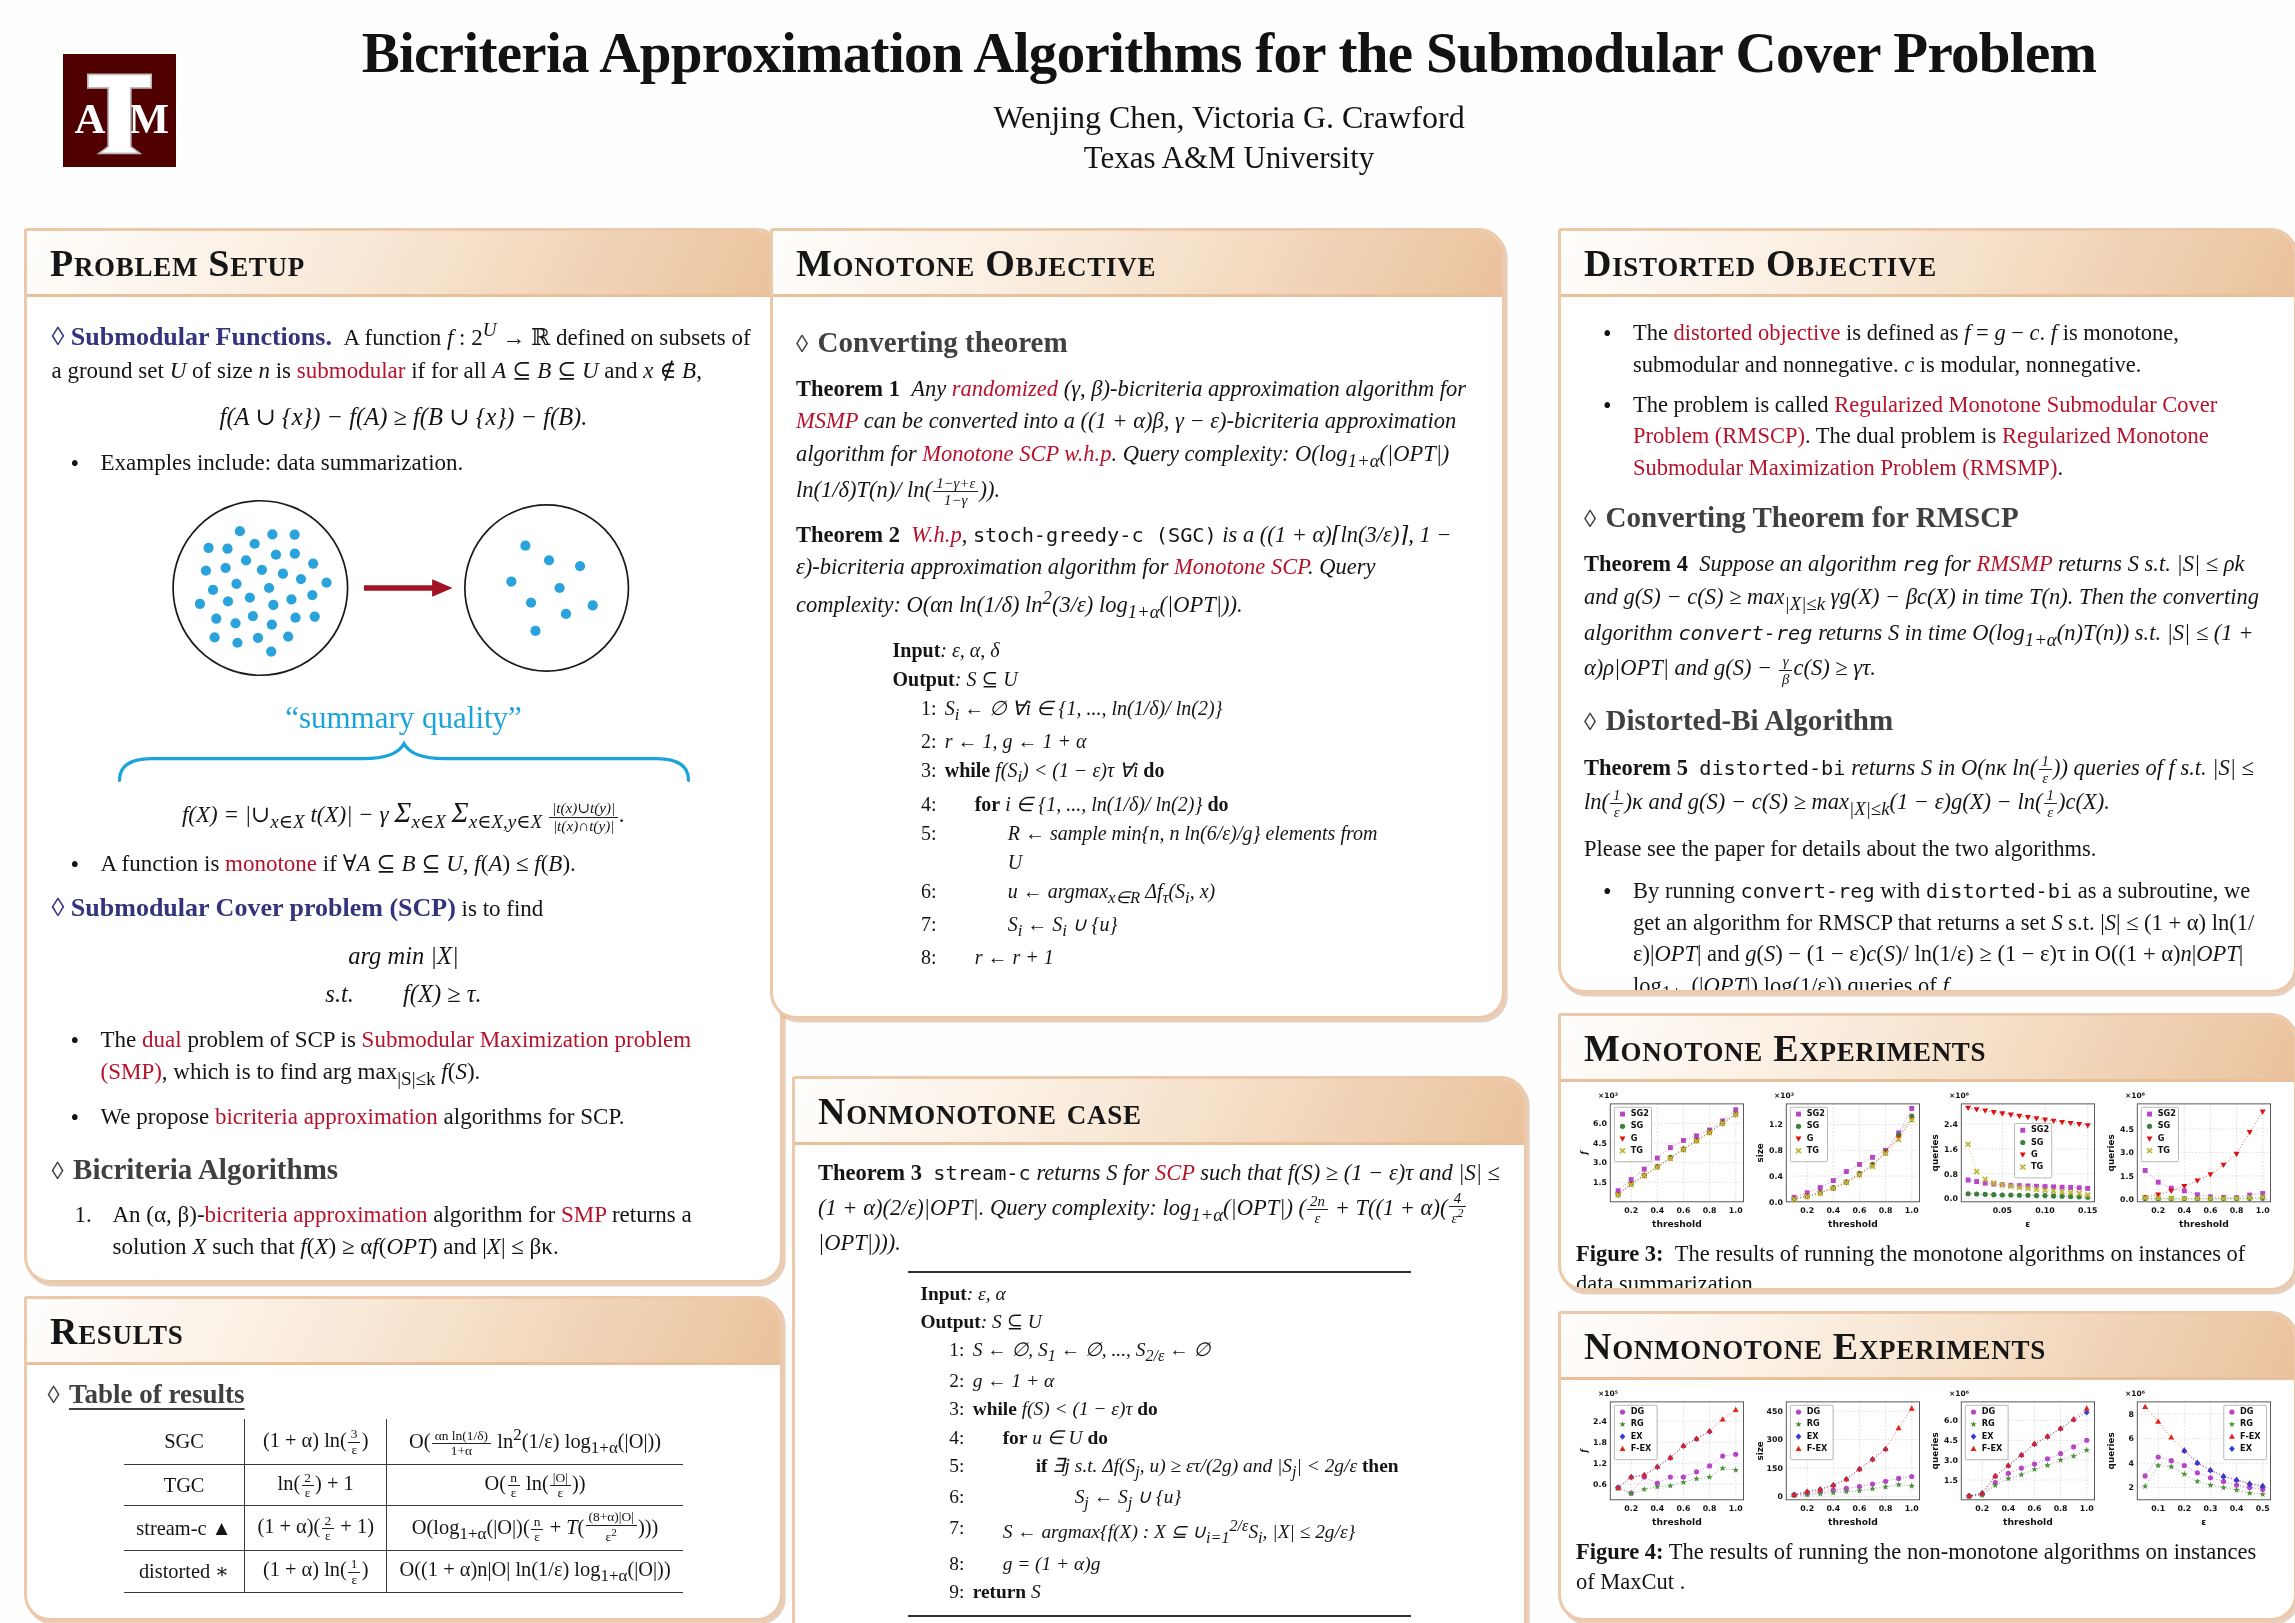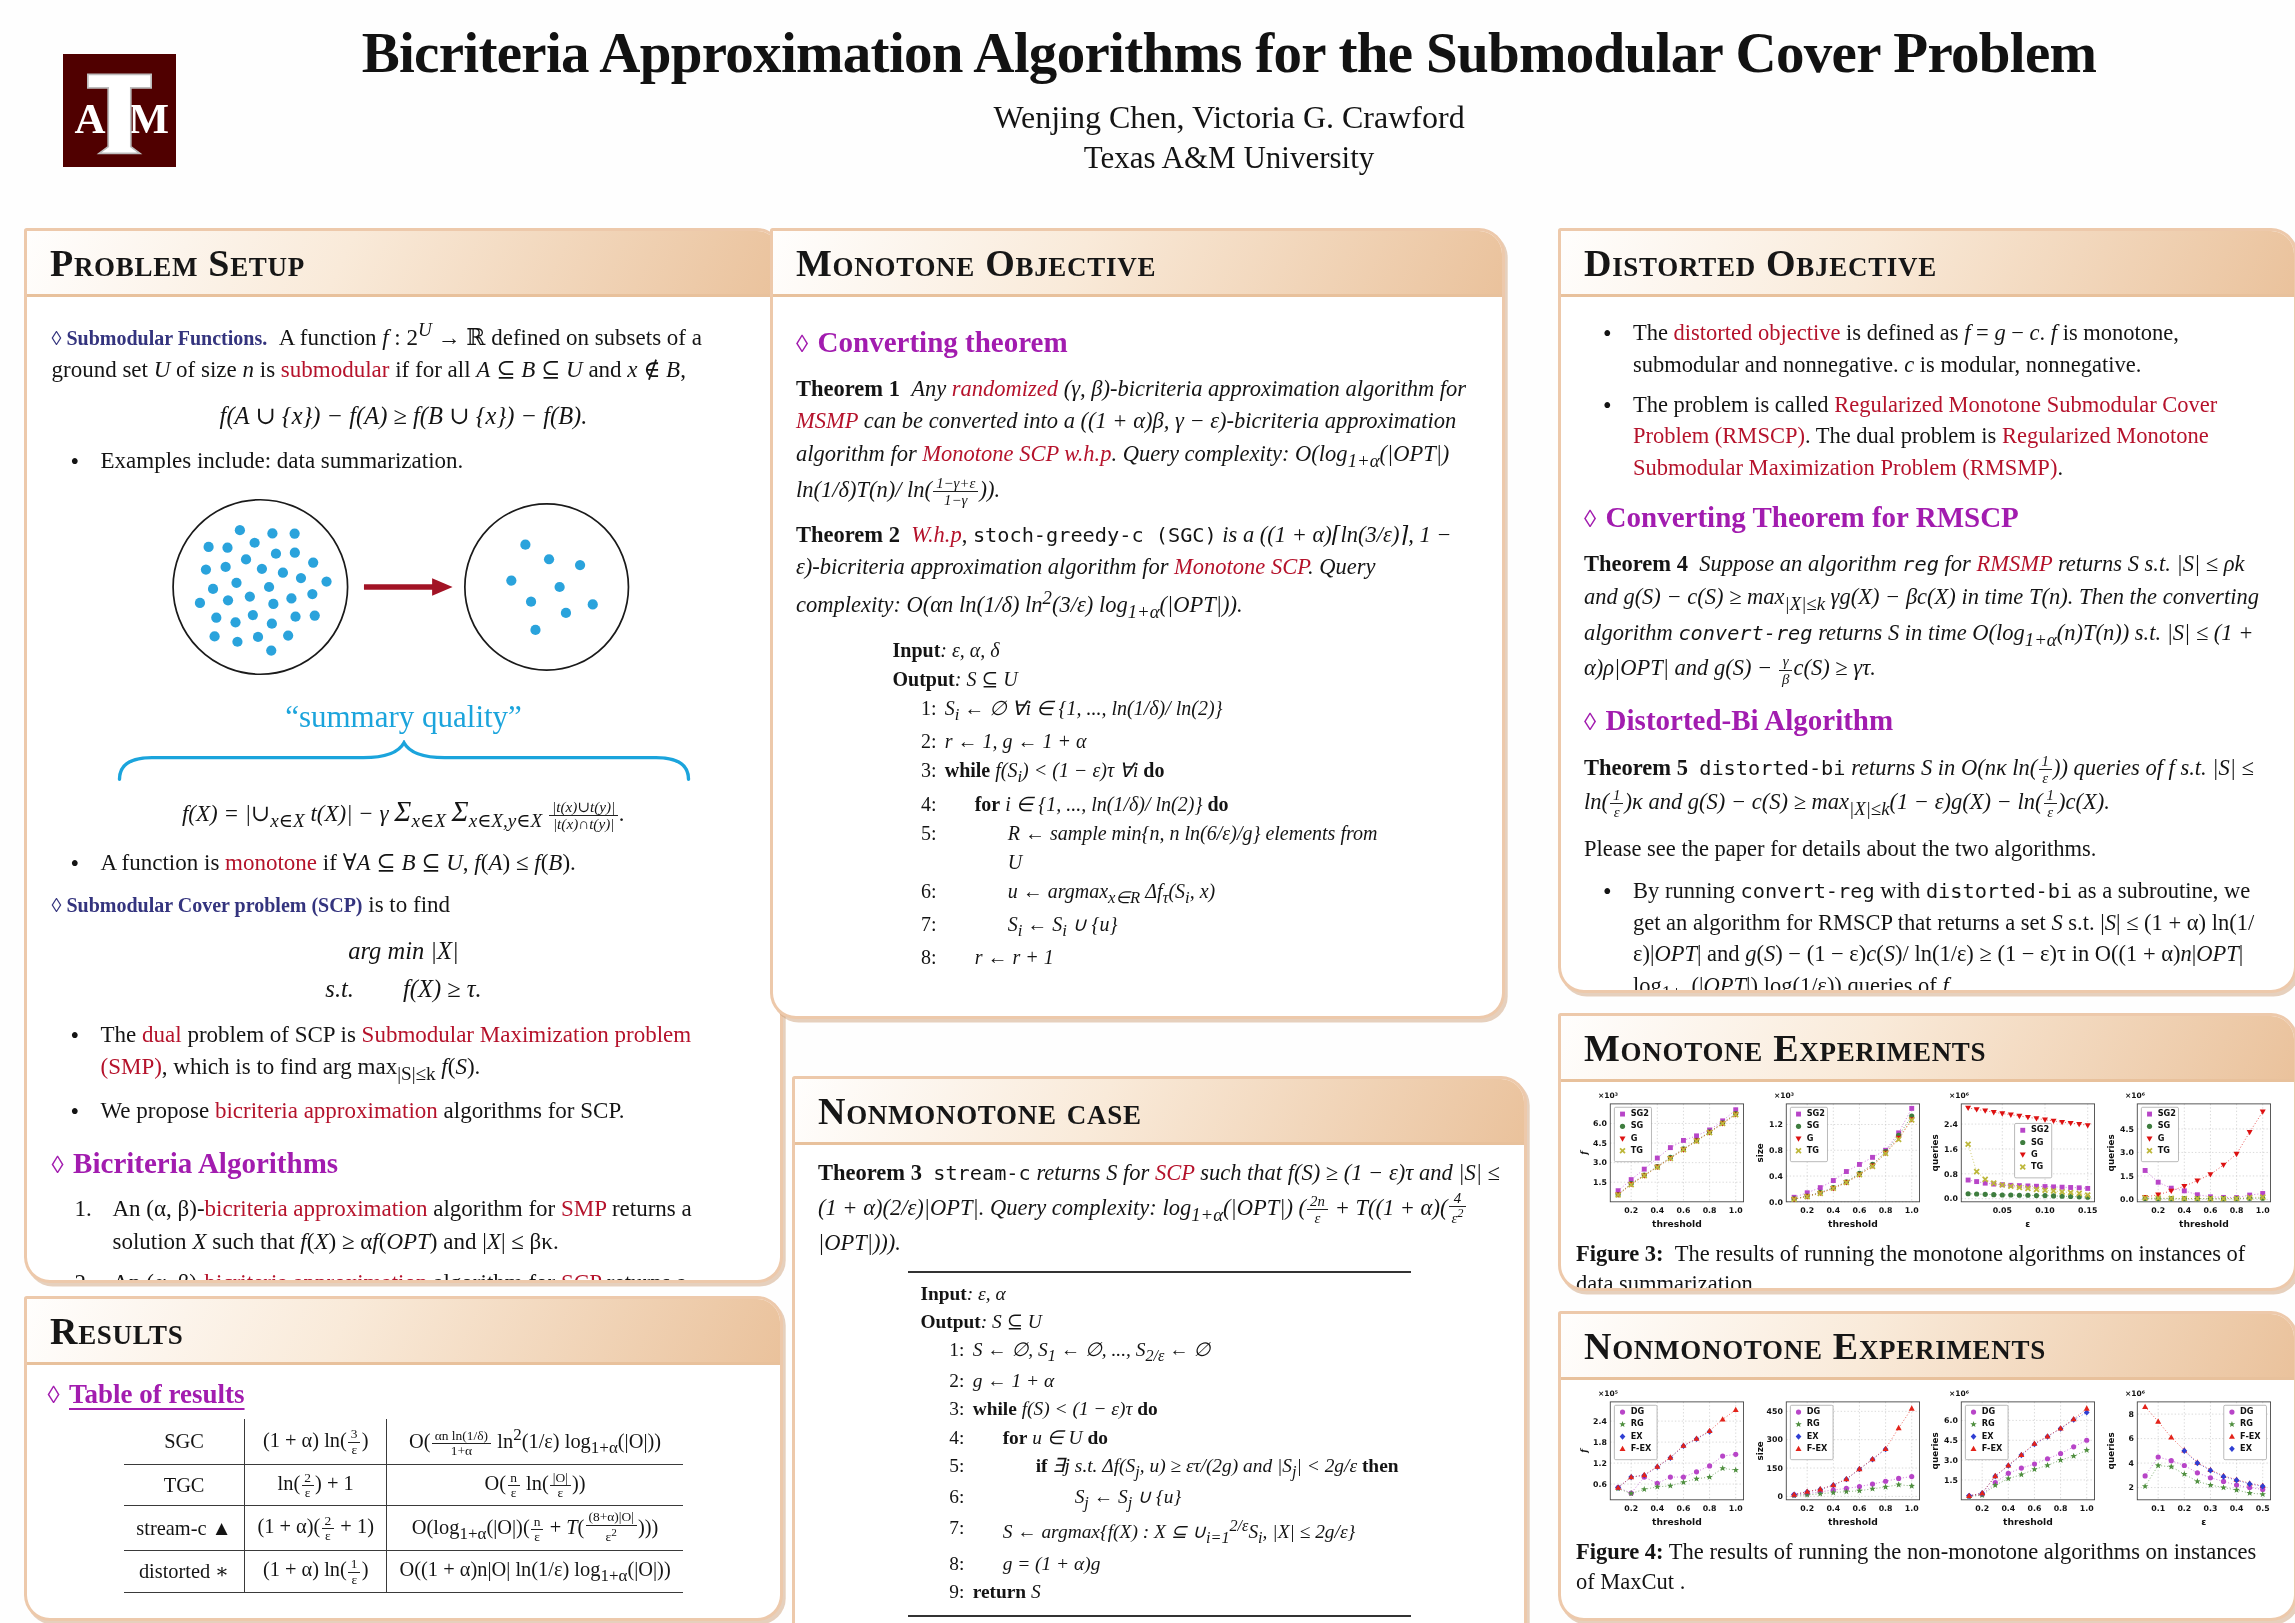--- a/index.html
+++ b/index.html
@@ -16,24 +16,24 @@
   #poster-authors{position:absolute;top:99px;left:204px;right:41px;text-align:center;font-size:32px;}
   #poster-affil{position:absolute;top:140px;left:204px;right:41px;text-align:center;font-size:31px;}
   
   .panel{position:absolute;background:#fff;border:3.4px solid #edc9ab;border-radius:2.7px 26px 26px 26px;
          box-shadow:2.7px 3.4px 0 rgba(201,152,111,.45);overflow:hidden;}
   .phead{height:63px;display:flex;align-items:center;padding:0 23px;
          background:linear-gradient(115deg,#fffefd 0%,#f9ead9 42%,#eac29c 100%);
          border-bottom:3.4px solid #e8c19c;}
   .phead h2{margin:0;font-variant:small-caps;font-weight:bold;font-size:38px;letter-spacing:0.7px;color:#161616;}
   .pbody{padding:15px 24.5px;font-size:23px;line-height:1.4;}
-  .sub{font-size:29px;font-weight:bold;color:#a21caf;margin:13.6px 0 6.8px;}
+  .sub{font-size:29px;font-weight:bold;color:#404040;margin:13.6px 0 6.8px;}
   .sub .dia{font-weight:normal;margin-right:9.5px;font-size:24.5px;}
   .sub.u span.txt{text-decoration:underline;text-underline-offset:5.4px;text-decoration-thickness:1.7px;}
-  .subinline{color:#34347e;font-weight:bold;font-size:20px;}
+  .subinline{color:#34347e;font-weight:bold;font-size:26px;}
   .para{margin:6.8px 0;}
   .bullet{display:flex;margin:8.2px 0 8.2px 19px;}
   .bullet .bdot{width:30px;flex:0 0 30px;font-size:24.5px;}
   .numitem{display:flex;margin:9.5px 0 9.5px 23px;}
   .numitem .num{width:38px;flex:0 0 38px;}
   .formula{text-align:center;font-style:italic;margin:12.3px 0;font-size:24.5px;}
   .thm{margin:11px 0;font-size:22.5px;line-height:1.45;}
   .thm b{font-style:normal;font-weight:bold;}
   .note{margin:11px 0;}
   .frac{display:inline-block;vertical-align:-0.55em;text-align:center;font-size:66%;line-height:1.08;margin:0 1.4px;}

